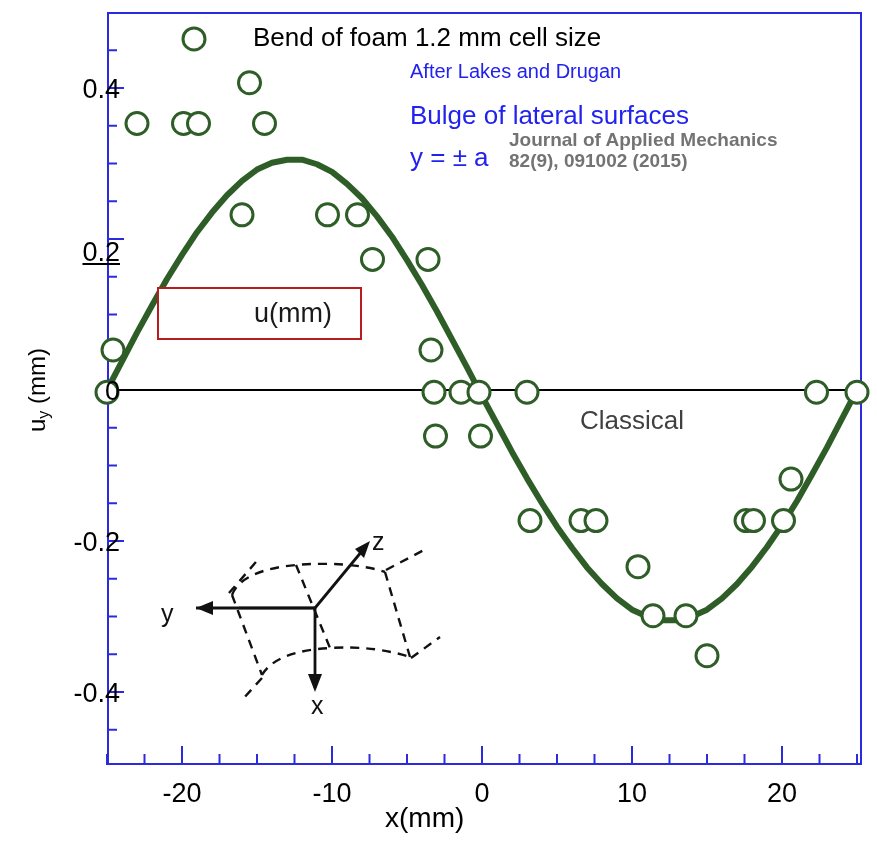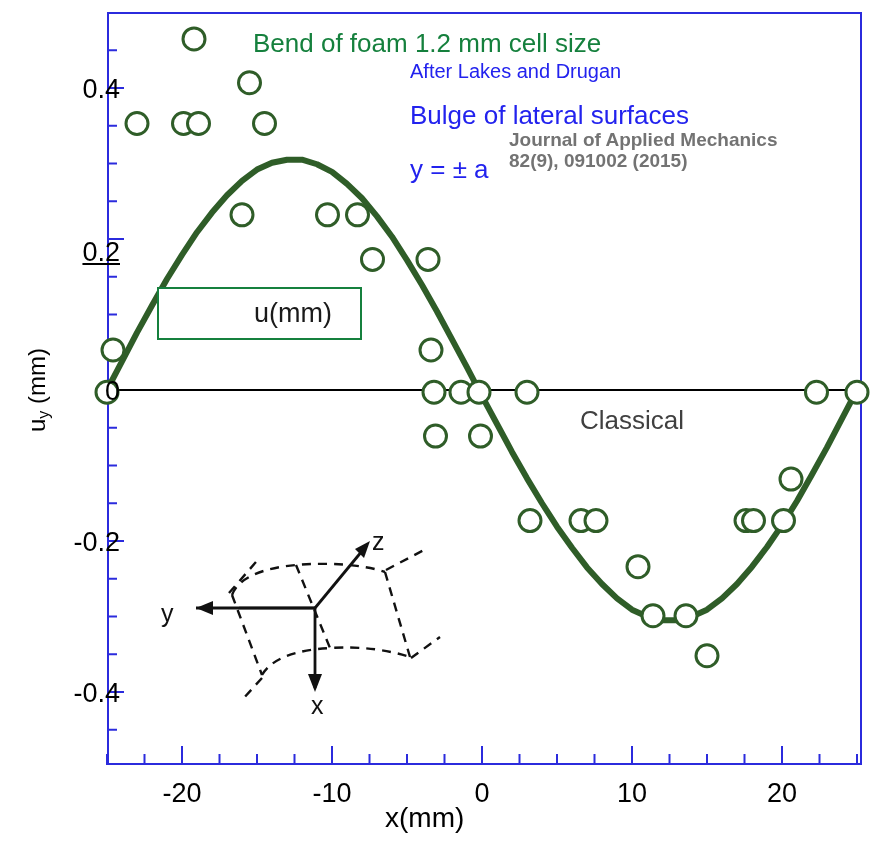--- a/index.html
+++ b/index.html
@@ -82,39 +82,38 @@
     font-size: 16px;
     vertical-align: -4px;
   }
   
   .annot {
     position: absolute;
     white-space: nowrap;
     font-family: "Liberation Sans", sans-serif;
   }
   #annot-title {
-    left: 253px; top: 28px;
-    font-size: 26px;
-    color: #15803d;
+    left: 253px; top: 22px;
+    font-size: 26px;
+    color: #000000;
   }
   #annot-after {
     left: 410px; top: 60px;
     font-size: 20px;
     color: #2222ee;
   }
   #annot-bulge {
     left: 410px; top: 100px;
     font-size: 26px;
     color: #2222ee;
   }
   #annot-ypma {
     left: 410px; top: 142px;
     font-size: 26px;
     color: #2222ee;
-    margin-top: 12px;
   }
   #annot-journal {
     left: 509px; top: 130px;
     font-size: 19px;
     font-weight: bold;
     color: #737373;
     line-height: 1.08;
   }
   #annot-observed {
     left: 418px; top: 196px;
@@ -126,21 +125,21 @@
     font-size: 26px;
     color: #404040;
   }
   
   #legend {
     position: absolute;
     left: 157px;
     top: 287px;
     width: 205px;
     height: 53px;
-    border: 2px solid #15803d;
+    border: 2px solid #b91c1c;
     background: #ffffff;
     box-sizing: border-box;
   }
   #legend-label {
     position: absolute;
     left: 95px;
     top: 9px;
     font-size: 27px;
     color: #1a1a1a;
     white-space: nowrap;

